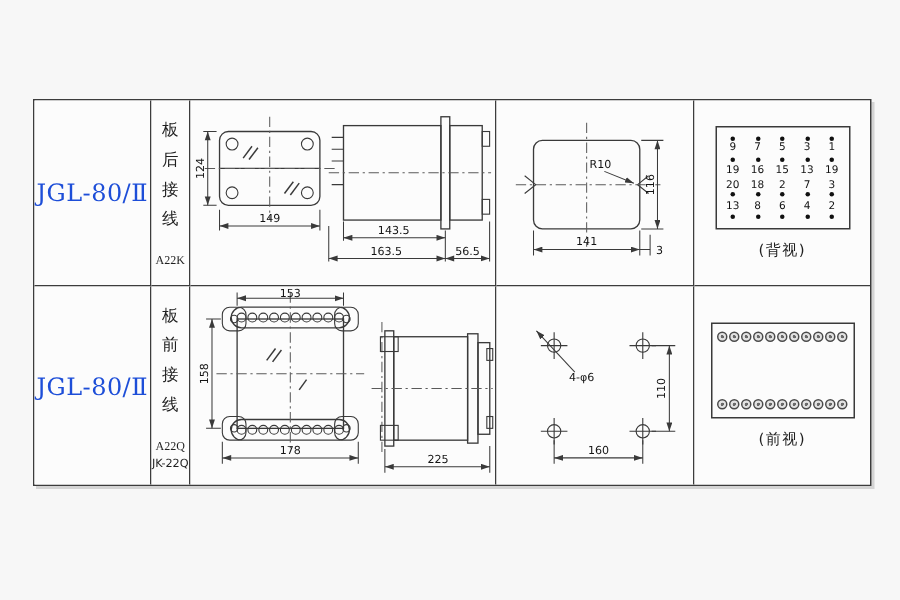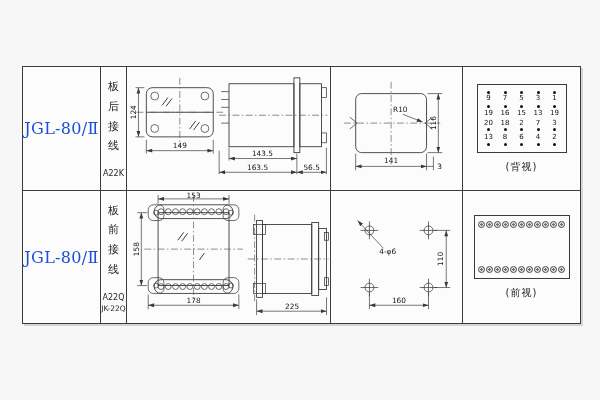--- a/index.html
+++ b/index.html
@@ -27,21 +27,21 @@
   .cell:nth-child(5n){border-right:none;}
   .cell:nth-child(n+6){border-bottom:none;}
   .model-label{
     font-family:"DejaVu Serif",serif;font-weight:400;
     font-size:16px;letter-spacing:0.3px;color:#1d4ed8;white-space:nowrap;
   }
   .vstack{
     width:13px;font-size:11px;line-height:1.8;text-align:center;
     word-break:break-all;color:#1f1f1f;
   }
-  .wcode{font-size:8px;line-height:1.35;margin-top:13px;white-space:nowrap;color:#1f1f1f;}
+  .wcode{font-size:8px;line-height:1.35;margin-top:13px;white-space:nowrap;color:#1f1f1f;font-family:Liberation Serif, serif;}
   .wcode2{font-size:7.5px;line-height:1.3;white-space:nowrap;color:#1f1f1f;}
   svg{display:block;}
   svg text{font-family:"DejaVu Sans",sans-serif;font-size:7.5px;fill:#141414;}
   .ln{stroke:#3a3a3a;stroke-width:0.9;fill:none;}
   .thin{stroke:#3a3a3a;stroke-width:0.75;fill:none;}
   .cl{stroke:#5a5a5a;stroke-width:0.7;fill:none;stroke-dasharray:7 2.5 1.5 2.5;}
   .dim{stroke:#3a3a3a;stroke-width:0.7;fill:none;}
   .hatch{stroke:#3a3a3a;stroke-width:1;fill:none;}
   
   .tbox{

